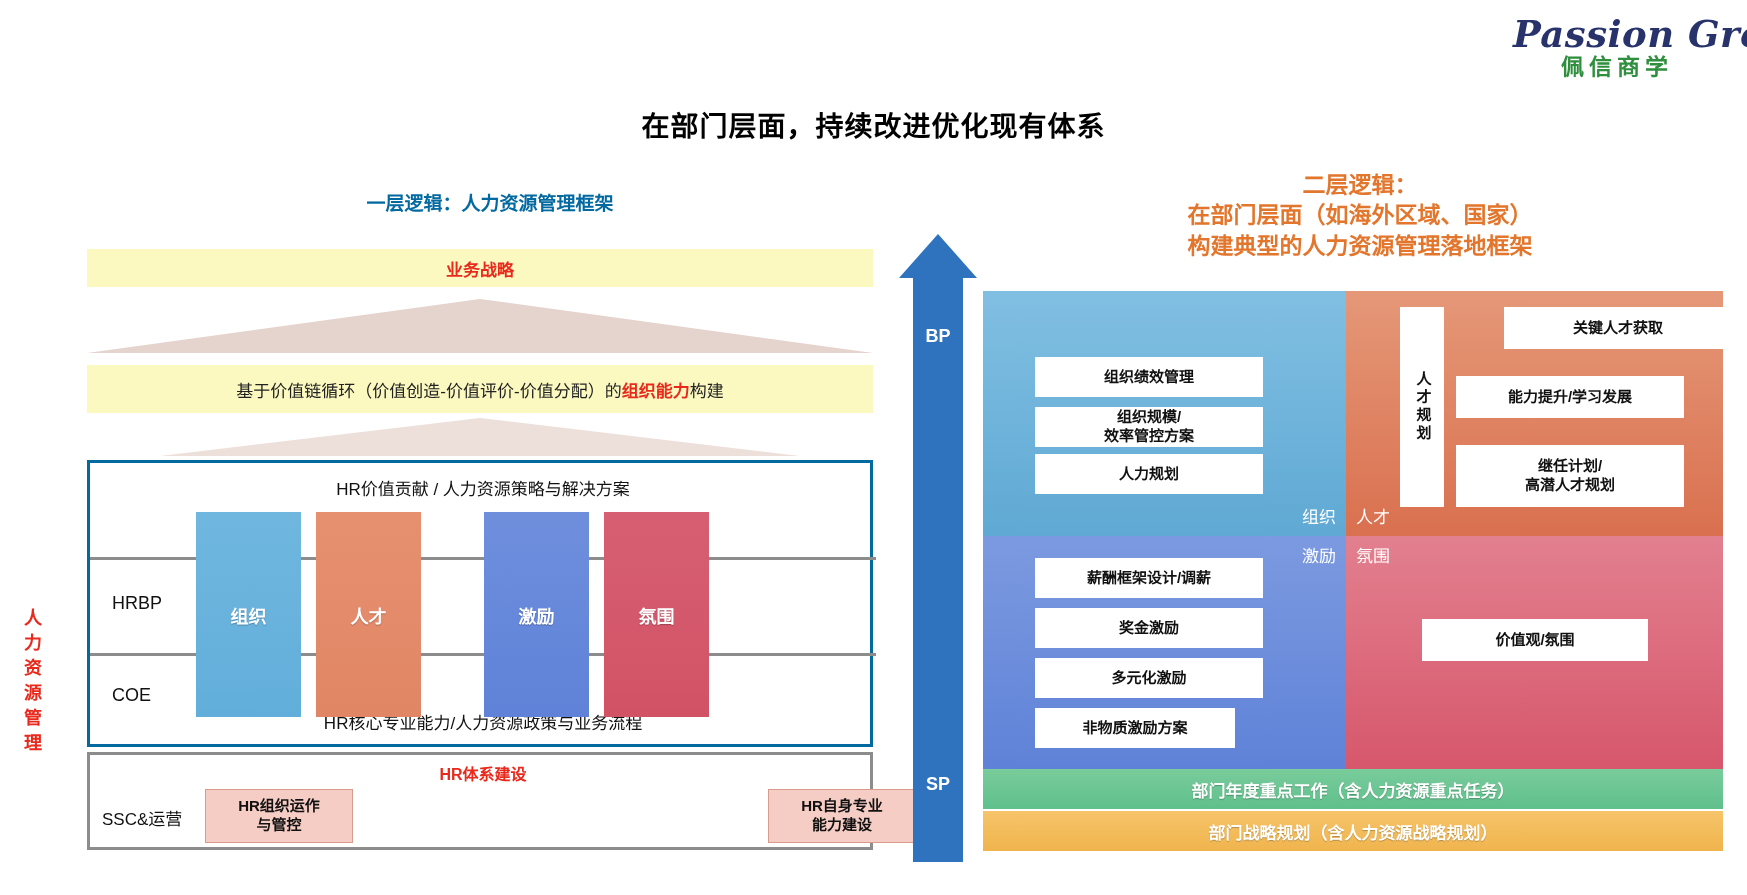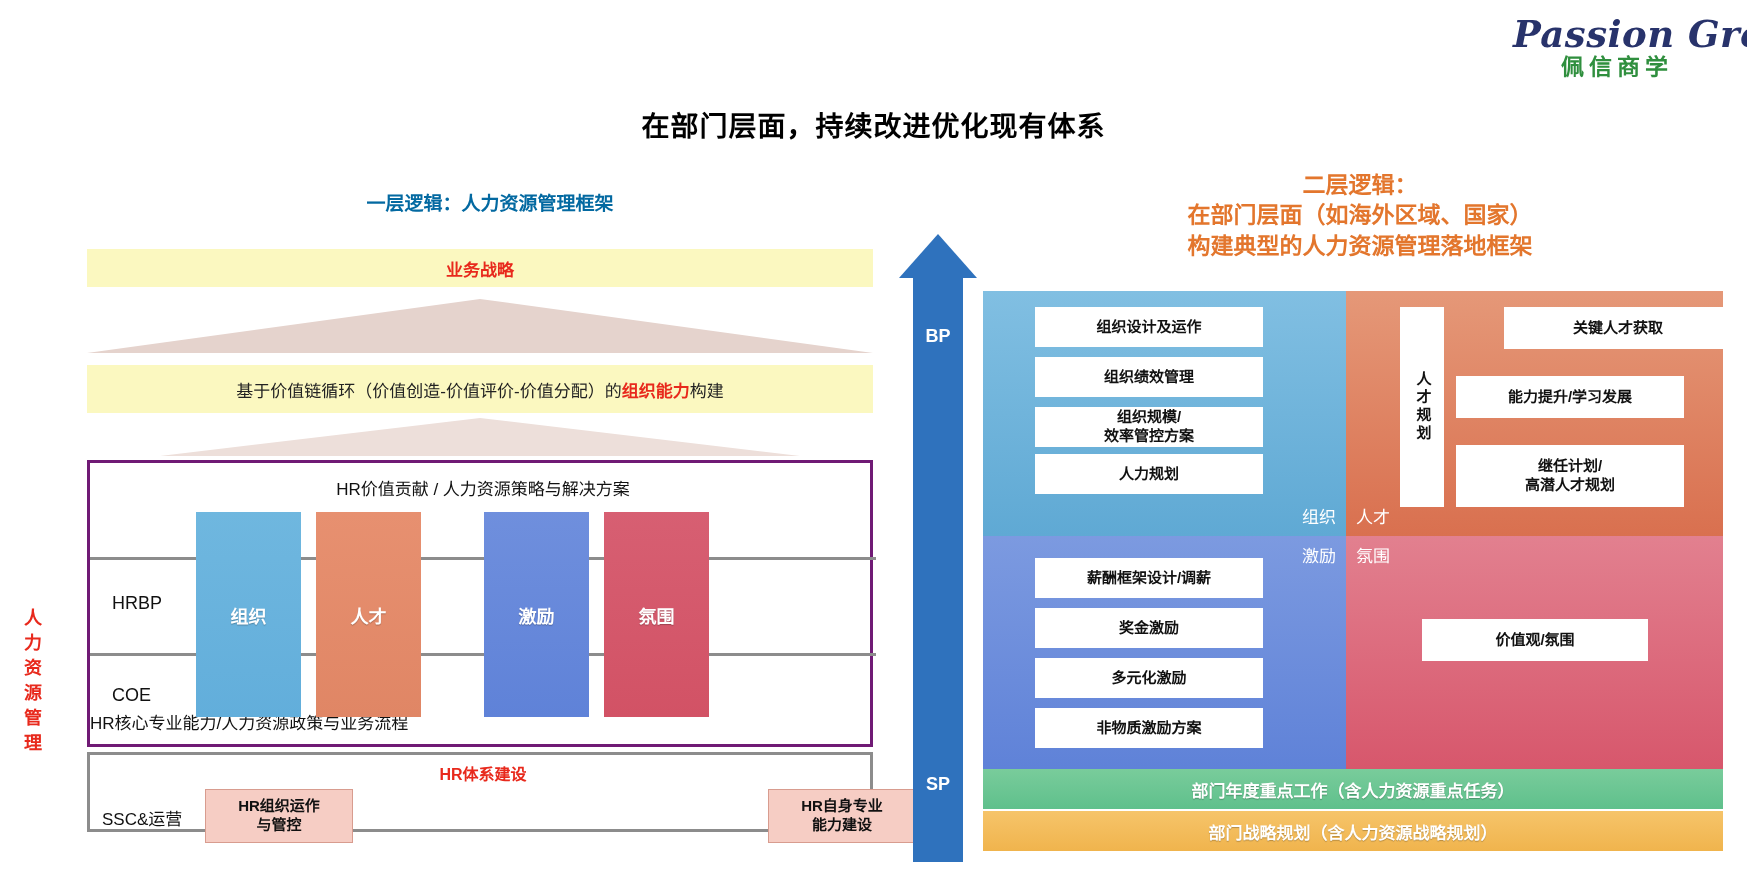--- a/index.html
+++ b/index.html
@@ -43,42 +43,42 @@
   #chev2{left:160px;top:418px;border-width:0 320px 38px 320px;
         border-color:transparent transparent #eddfda transparent;}
 
   
   .vlabel{position:absolute;left:14px;top:608px;width:30px;
         font-size:18px;font-weight:bold;color:#e8291c;
         writing-mode:vertical-rl;text-orientation:upright;letter-spacing:7px;}
 
   
   .hr-box{position:absolute;left:87px;top:460px;width:786px;height:287px;
-        border:3px solid #701a75;box-sizing:border-box;background:#fff;}
+        border:3px solid #0369a1;box-sizing:border-box;background:#fff;}
   .hr-top-label{position:absolute;left:0;top:12px;width:786px;text-align:center;
         font-size:17px;color:#111;}
-  .hr-bot-label{position:absolute;left:0;bottom:10px;width:786px;text-align:left;
+  .hr-bot-label{position:absolute;left:0;bottom:10px;width:786px;text-align:center;
         font-size:17px;color:#111;}
   .hline{position:absolute;left:0;width:786px;height:3px;background:#8c8c8c;}
   #hline1{top:94px;}
   #hline2{top:190px;}
   .rowlab{position:absolute;left:22px;font-size:18px;color:#111;}
   #rowlab-hrbp{top:130px;}
   #rowlab-coe{top:222px;}
   .pillar{position:absolute;top:49px;width:105px;height:205px;
         display:flex;align-items:center;justify-content:center;
         color:#fff;font-size:18px;font-weight:bold;z-index:3;
         text-shadow:0 1px 1px rgba(0,0,0,.25);}
   #pillar-0{left:106px;background:linear-gradient(#6fb7df,#62aedb);}
   #pillar-1{left:226px;background:linear-gradient(#e79070,#e08665);}
   #pillar-2{left:394px;background:linear-gradient(#6f8fdd,#5f82d8);}
   #pillar-3{left:514px;background:linear-gradient(#d75f72,#d25265);}
 
   
-  .ssc-box{position:absolute;left:87px;top:752px;width:786px;height:80px;
+  .ssc-box{position:absolute;left:87px;top:752px;width:786px;height:98px;
         border:3px solid #8c8c8c;box-sizing:border-box;background:#fff;padding-left:20px;}
   .ssc-title{position:absolute;left:0;top:6px;width:786px;text-align:center;
         font-size:16px;font-weight:bold;color:#e8291c;}
   .ssc-label{position:absolute;left:12px;top:50px;font-size:17px;color:#111;}
   .ssc-card{position:absolute;top:34px;height:54px;background:#f6cdc4;
         border:1px solid #d89c8f;box-sizing:border-box;
         display:flex;align-items:center;justify-content:center;text-align:center;
         font-size:15px;font-weight:bold;color:#111;line-height:1.25;}
   #ssc-0{left:115px;width:148px;}
   #ssc-1{left:384px;width:230px;}
@@ -129,21 +129,21 @@
   #tc-plan{left:54px;top:16px;width:44px;height:200px;}
   #tc-plan span{writing-mode:vertical-rl;text-orientation:upright;
         letter-spacing:3px;font-size:15px;font-weight:bold;}
   #tc-0{left:110px;top:16px;width:228px;height:42px;margin-left:48px;}
   #tc-1{left:110px;top:85px;width:228px;height:42px;}
   #tc-2{left:110px;top:154px;width:228px;height:62px;}
   
   #ic-0{left:52px;top:22px;width:228px;height:40px;}
   #ic-1{left:52px;top:72px;width:228px;height:40px;}
   #ic-2{left:52px;top:122px;width:228px;height:40px;}
-  #ic-3{left:52px;top:172px;width:228px;height:40px;}
+  #ic-3{left:52px;top:172px;width:200px;height:40px;}
   
   #cc-0{left:76px;top:83px;width:226px;height:42px;}
 
   .rbar{position:absolute;left:0;width:740px;height:40px;
         display:flex;align-items:center;justify-content:center;
         color:#fff;font-size:17px;font-weight:bold;
         text-shadow:0 1px 1px rgba(0,0,0,.25);}
   #rbar-annual{top:478px;background:linear-gradient(#79cc9b,#5fc08c);}
   #rbar-strategy{top:520px;background:linear-gradient(#f6c46a,#f0b44d);}
 </style>
@@ -206,21 +206,20 @@
 
   <div class="right-head">
     <div>二层逻辑：</div>
     <div>在部门层面（如海外区域、国家）</div>
     <div>构建典型的人力资源管理落地框架</div>
   </div>
 
   <div class="rpanel">
 
     <div class="quad" id="quad-org">
-      <div class="wcard" id="oc-0">组织设计及运作</div>
       <div class="wcard" id="oc-1">组织绩效管理</div>
       <div class="wcard" id="oc-2">组织规模/<br>效率管控方案</div>
       <div class="wcard" id="oc-3">人力规划</div>
       <div class="quad-name" id="qn-org">组织</div>
     </div>
 
     <div class="quad" id="quad-talent">
       <div class="wcard" id="tc-plan">
           <span>人才规划</span>
         </div>

